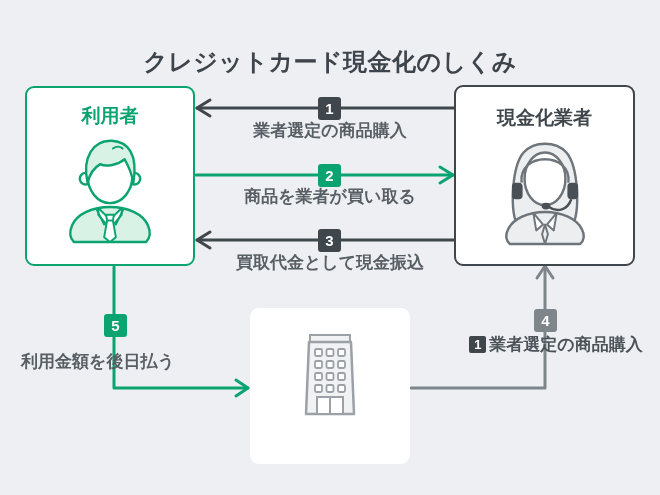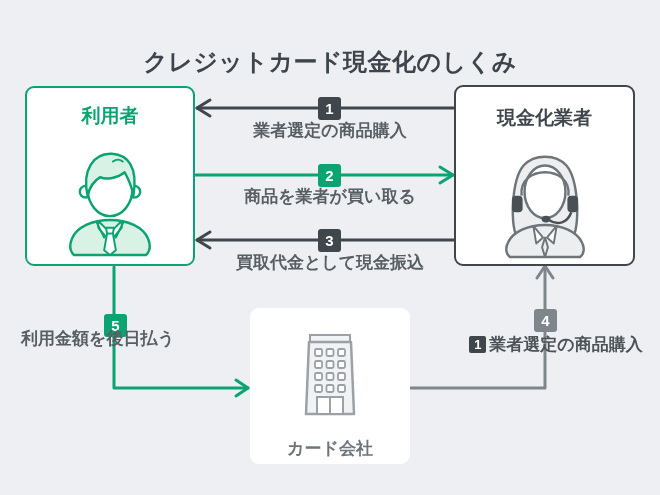--- a/index.html
+++ b/index.html
@@ -19,21 +19,20 @@
     font-size:24px;font-weight:bold;color:#3e444b;
     letter-spacing:.5px;
     margin-top:20px;
   }
   .node{
     position:absolute;
     background:#ffffff;
     border-radius:9px;
     display:flex;flex-direction:column;align-items:center;
     box-sizing:border-box;
-    gap:13px;
   }
   .node-user{
     left:25px;top:86px;width:170px;height:180px;
     border:2px solid #0ba471;
     padding-top:18px;
   }
   .node-vendor{
     left:454px;top:85px;width:181px;height:181px;
     border:2px solid #3f464c;
     padding-top:21px;
@@ -149,30 +148,29 @@
           <rect x="38" y="41" width="7" height="7" rx="1.5"></rect>
         <rect x="15" y="53" width="7" height="7" rx="1.5"></rect>
           <rect x="26.5" y="53" width="7" height="7" rx="1.5"></rect>
           <rect x="38" y="53" width="7" height="7" rx="1.5"></rect>
       </g>
       <g fill="#ffffff" stroke="#9ba1a7" stroke-width="2">
         <rect x="17" y="65" width="13" height="17"></rect>
           <rect x="30" y="65" width="13" height="17"></rect>
       </g>
     </svg>
-    <div class="node-label">カード会社</div>
   </div>
 
   <div class="badge badge-dark" style="left:318px;top:97px;">1</div>
   <div class="badge badge-green" style="left:318px;top:164px;">2</div>
   <div class="badge badge-dark" style="left:318px;top:229px;">3</div>
   <div class="badge badge-gray" style="left:534px;top:309px;">4</div>
   <div class="badge badge-green" style="left:104px;top:314px;">5</div>
 
   <div class="step-label" style="left:195px;top:188px;width:270px;">商品を業者が買い取る</div>
   <div class="step-label" style="left:195px;top:122px;width:270px;">業者選定の商品購入</div>
   <div class="step-label" style="left:195px;top:254px;width:270px;">買取代金として現金振込</div>
   <div class="step-label lbl-4" style="left:446px;top:336px;width:220px;">
     <span class="ref-badge">1</span><span>業者選定の商品購入</span>
   </div>
-  <div class="step-label" style="left:8px;top:330px;width:180px;">利用金額を後日払う</div>
+  <div class="step-label" style="left:8px;top:353px;width:180px;">利用金額を後日払う</div>
 
 </div>
 
 </body></html>

